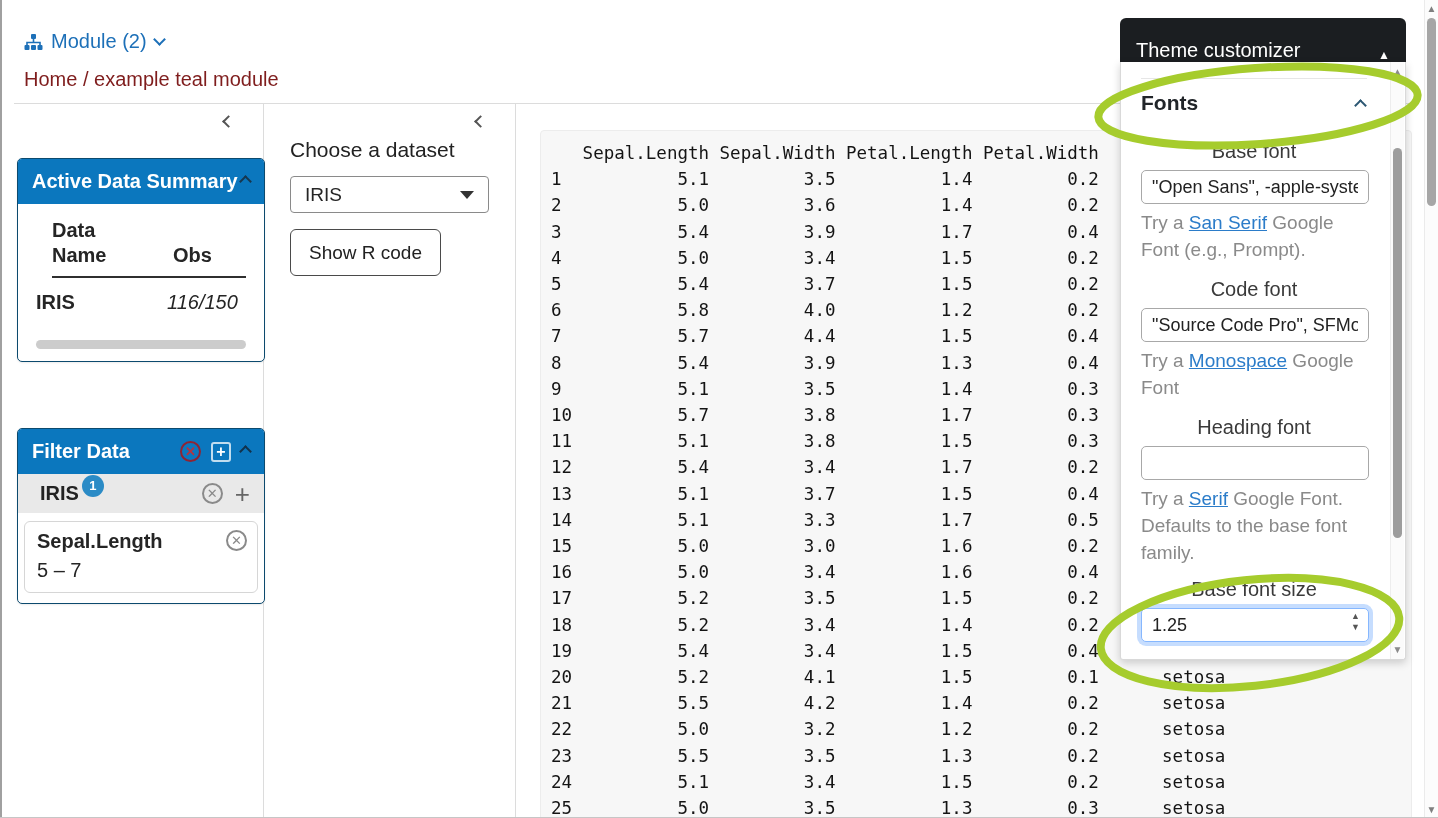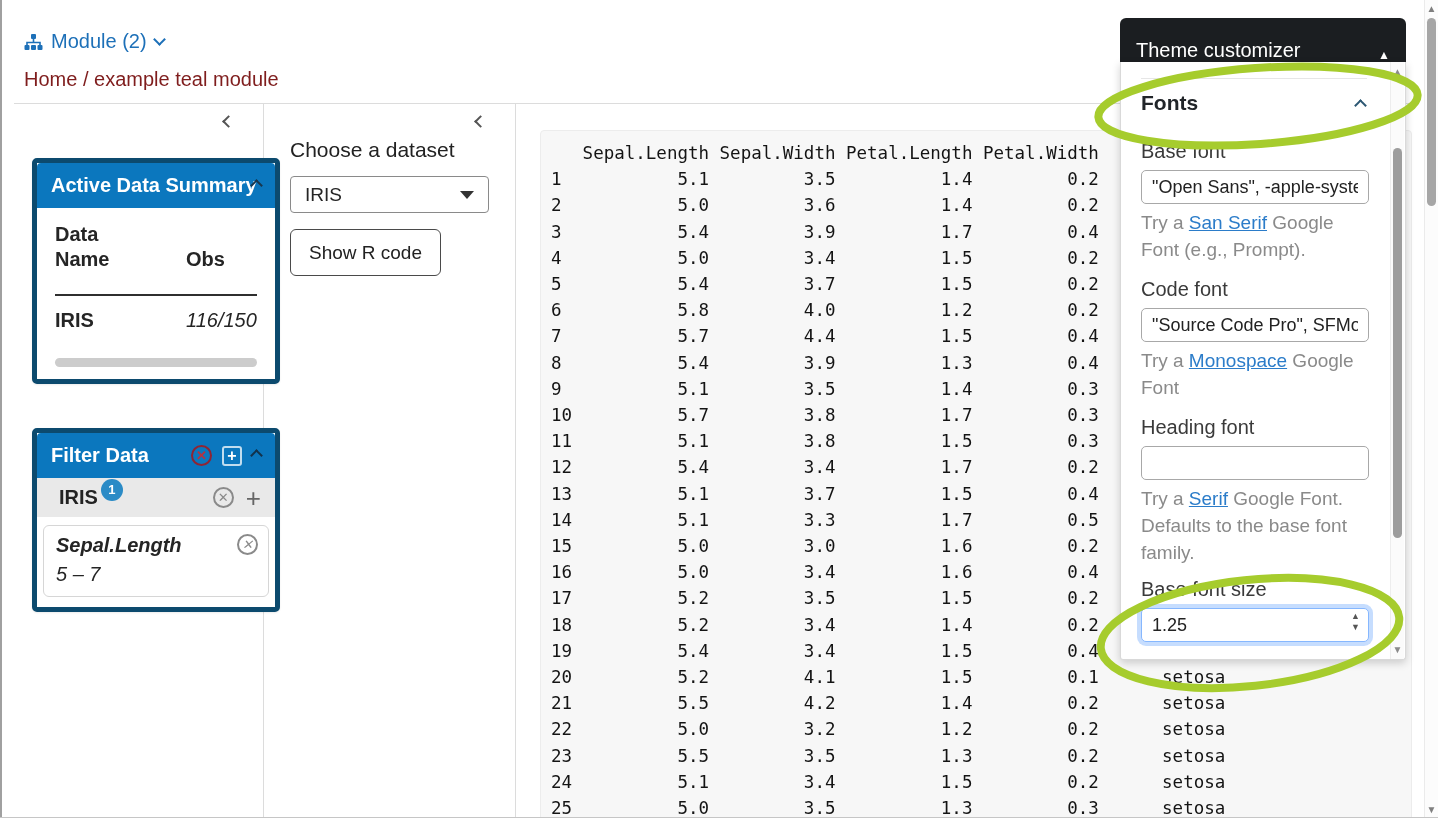--- a/index.html
+++ b/index.html
@@ -24,32 +24,32 @@
   .breadcrumb { left:24px; top:68px; font-size:20px; color:#7f1d1d; }
 
   
   .top-border { left:14px; top:103px; width:1400px; height:1px; background:#dcdcdc; }
   .vdiv1 { left:263px; top:104px; width:1px; height:714px; background:#dcdcdc; }
   .vdiv2 { left:515px; top:104px; width:1px; height:714px; background:#dcdcdc; }
 
   .panel-collapse { top:112px; width:16px; height:16px; cursor:pointer; }
 
   
-  .card { left:32px; width:248px; background:#fff; border:5px solid #0c4a6e;
+  .card { left:17px; width:248px; background:#fff; border:1px solid #0c4a6e;
           border-radius:5px; box-shadow:0 1px 2px rgba(0,0,0,.08); }
   .card-header { background:#0b77be; color:#fff; font-weight:bold; font-size:20px;
                  padding:9px 14px; border-radius:4px 4px 0 0; position:relative; line-height:1.35; }
   .card-header .hdr-icons { position:absolute; right:14px; top:0; height:100%;
                             display:flex; align-items:center; gap:10px; }
   #card-summary { top:158px; }
   #card-filter  { top:428px; }
 
   .summary-body { padding:14px 18px 12px 18px; }
-  .summary-grid { display:grid; grid-template-columns:90px 1fr; column-gap:41px;
-                  border-bottom:2px solid #2f2f2f; padding-bottom:22px; }
+  .summary-grid { display:grid; grid-template-columns:90px 1fr; column-gap:31px;
+                  border-bottom:2px solid #2f2f2f; padding-bottom:8px;margin-left:16px; }
   .summary-grid .th { font-weight:bold; font-size:20px; line-height:1.25; }
   .summary-row  { display:grid; grid-template-columns:90px 1fr; column-gap:41px; padding:13px 0 10px 0; }
   .summary-row .cell-name { font-weight:bold; font-size:20px; }
   .summary-row .cell-obs  { font-size:20px;font-style:italic; }
   .hscroll { margin-top:16px; height:9px; border-radius:5px; background:#cccccc; }
 
   .circ-x { display:inline-flex; width:21px; height:21px; border-radius:50%;
             border:2px solid #8a8a8a; color:#8a8a8a; align-items:center; justify-content:center;
             font-size:13px; line-height:1; cursor:pointer; }
   .circ-x.red { border-color:#8f2433; color:#b23442; }
@@ -59,21 +59,21 @@
   .plus-icon { font-size:26px; color:#666; line-height:20px; cursor:pointer; font-weight:300; }
 
   .dataset-row { background:#e9e9e9; padding:8px 14px 8px 22px; display:flex; align-items:center; }
   .dataset-row .ds-name { font-weight:bold; font-size:20px; color:#222; }
   .badge { display:inline-flex; width:22px; height:22px; border-radius:50%; background:#2b8bc6;
            color:#fff; font-size:13px; font-weight:bold; align-items:center; justify-content:center;
            margin-left:3px; position:relative; top:-8px; }
   .dataset-row .ds-icons { margin-left:auto; display:flex; align-items:center; gap:12px; }
 
   .filter-chip { margin:8px 6px 10px 6px; border:1px solid #d6d6d6; border-radius:6px;
-                 background:#fff; padding:8px 12px 10px 12px; position:relative;font-style:italic; }
+                 background:#fff; padding:8px 12px 10px 12px; position:relative; }
   .filter-chip .fc-name { font-weight:bold; font-size:20px; }
   .filter-chip .fc-range { font-size:20px; margin-top:6px; }
   .filter-chip .circ-x { position:absolute; right:10px; top:8px; }
 
   
   .enc-label { left:290px; top:138px; font-size:21px; color:#222; }
   .select { left:290px; top:176px; width:199px; height:37px; border:1px solid #8a8a8a;
             border-radius:4px; background:#fff; display:flex; align-items:center;
             padding:0 14px; font-size:19px; cursor:pointer; }
   .select .caret { margin-left:auto; width:0; height:0; border-left:7px solid transparent;
@@ -94,21 +94,21 @@
   .tp-header { height:44px; background:#1b1e21; border-radius:6px 6px 0 0; color:#fff;
                font-size:20px; display:flex; align-items:flex-end; padding:0 16px; }
   .tp-header .tri { margin-left:auto; color:#fff; font-size:12px; cursor:pointer; }
   .tp-body { position:relative; background:#fff; border:1px solid #d9d9d9; border-top:none;
              height:598px; border-radius:0 0 3px 3px; box-shadow:0 3px 9px rgba(0,0,0,.18);
              overflow:hidden; }
   .tp-content { padding:16px 38px 0 20px; }
   .fonts-row { border-top:1px solid #e6e6e6; padding:12px 0 10px 0; position:relative; }
   .fonts-row .fr-title { font-weight:bold; font-size:21px; color:#212529; }
   .fonts-row .chev { position:absolute; right:2px; top:22px; }
-  .tp-label { font-size:20px; color:#3a3a3a; margin-top:15px; margin-bottom:7px; }
+  .tp-label { font-size:20px; color:#3a3a3a; margin-top:15px; margin-bottom:7px;text-align:center; }
   .tp-input { width:228px; height:34px; border:1px solid #a8a8a8; border-radius:5px;
               padding:0 10px; font-size:18px; color:#222; font-family:"Liberation Sans",sans-serif;
               background:#fff; outline:none; }
   .tp-help { font-size:19px; color:#8a8a8a; line-height:27px; margin-top:5px; width:232px; }
   .tp-help a { color:#2b7cc9; text-decoration:underline; cursor:pointer; }
   .numwrap { position:relative; width:228px; margin-top:2px; }
   .tp-input.focus { border:1px solid #86b7fe; box-shadow:0 0 0 4px rgba(49,132,253,.28); }
   .spinners { position:absolute; right:9px; top:4px; display:flex; flex-direction:column;
               gap:2px; color:#555; font-size:9px; line-height:1; cursor:pointer; }
 

